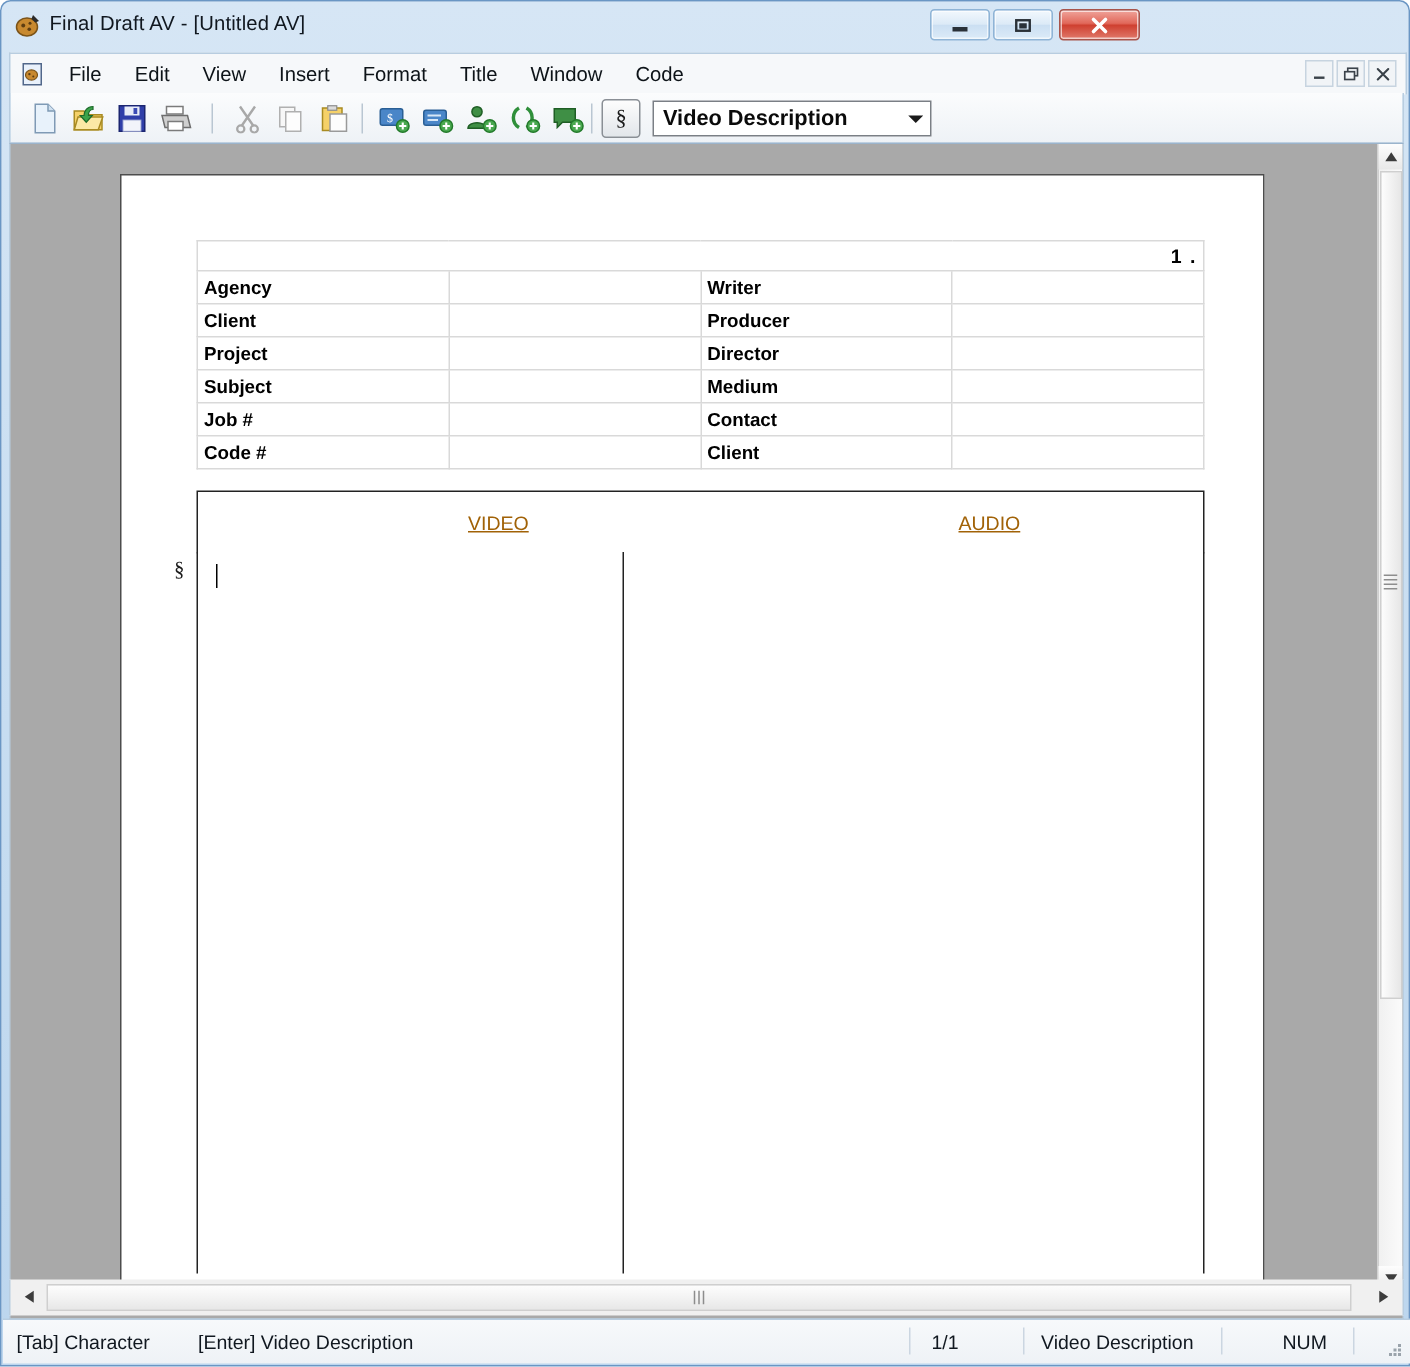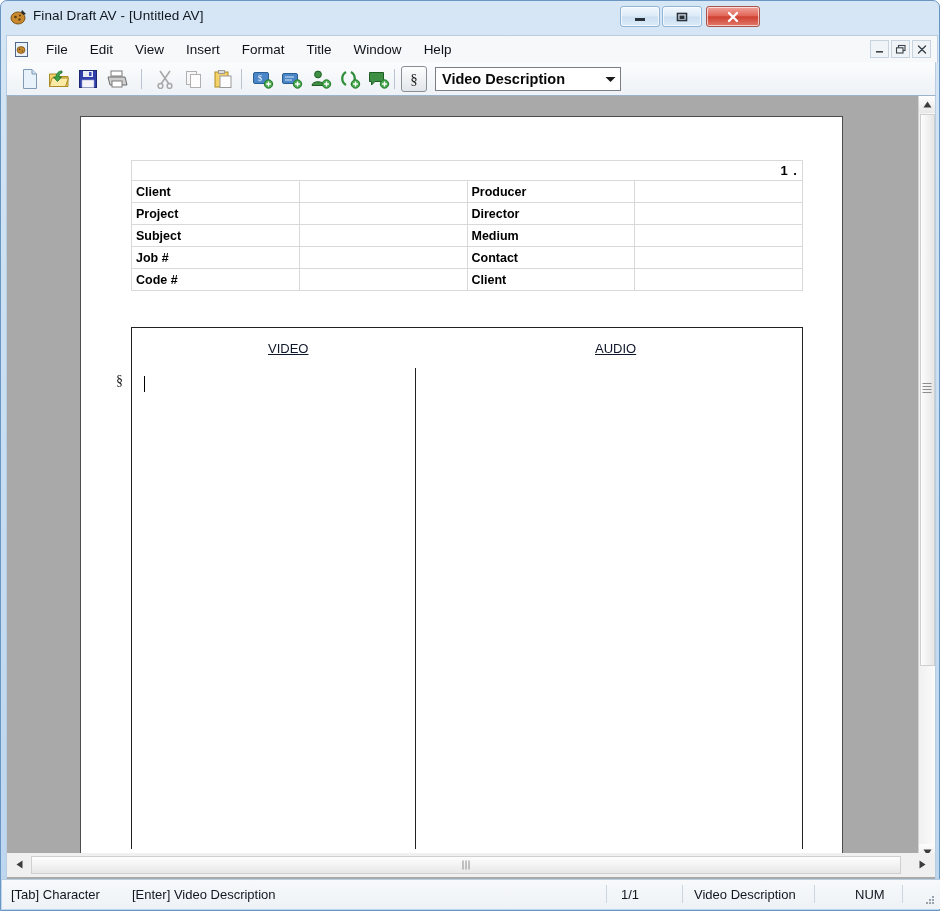--- a/index.html
+++ b/index.html
@@ -249,22 +249,23 @@
     width: 672px;
     height: 42px;
     box-sizing: border-box;
     border: 1px solid #222222;
     background: #fff;
   }
   .va-label {
     position: absolute;
     top: 13px;
     font-size: 13px;
-    color: #0f172a;
+    color: #a16207;
     text-decoration: underline;
+    margin-left: 44px;
   }
   #va-video { left: 136px; }
   #va-audio { left: 463px; }
 
   #va-body {
     position: absolute;
     left: 50px; top: 251px;
     width: 672px;
     height: 481px;
     box-sizing: border-box;
@@ -454,21 +455,21 @@
     </span>
 
     <div id="menu-items">
       <span class="menu-item">File</span>
       <span class="menu-item">Edit</span>
       <span class="menu-item">View</span>
       <span class="menu-item">Insert</span>
       <span class="menu-item">Format</span>
       <span class="menu-item">Title</span>
       <span class="menu-item">Window</span>
-      <span class="menu-item">Help</span>
+      <span class="menu-item">Code</span>
     </div>
 
     <div class="mdi-btn" id="mdi-min">
       <svg width="12" height="10" viewBox="0 0 12 10">
           <rect x="2" y="7" width="7" height="1.6" fill="#3a424a"></rect>
         </svg>
     </div>
     <div class="mdi-btn" id="mdi-rest">
       <svg width="12" height="11" viewBox="0 0 12 11">
         <rect x="3.5" y="1.5" width="6.5" height="5" fill="none" stroke="#3a424a" stroke-width="1.1"></rect>
@@ -604,20 +605,26 @@
   </div>
 
   <div id="client">
 
     <div id="page-sheet">
 
       <table id="hdr-table">
         <tbody>
             <tr class="pagenum">
           <td colspan="4">1 .</td>
+        </tr>
+        <tr>
+          <td class="lbl" style="width:100px">Agency</td>
+          <td style="width:236px"></td>
+          <td class="lbl" style="width:100px">Writer</td>
+          <td style="width:236px"></td>
         </tr>
         <tr>
           <td class="lbl">Client</td>
           <td></td>
           <td class="lbl">Producer</td>
           <td></td>
         </tr>
         <tr>
           <td class="lbl">Project</td>
           <td></td>

